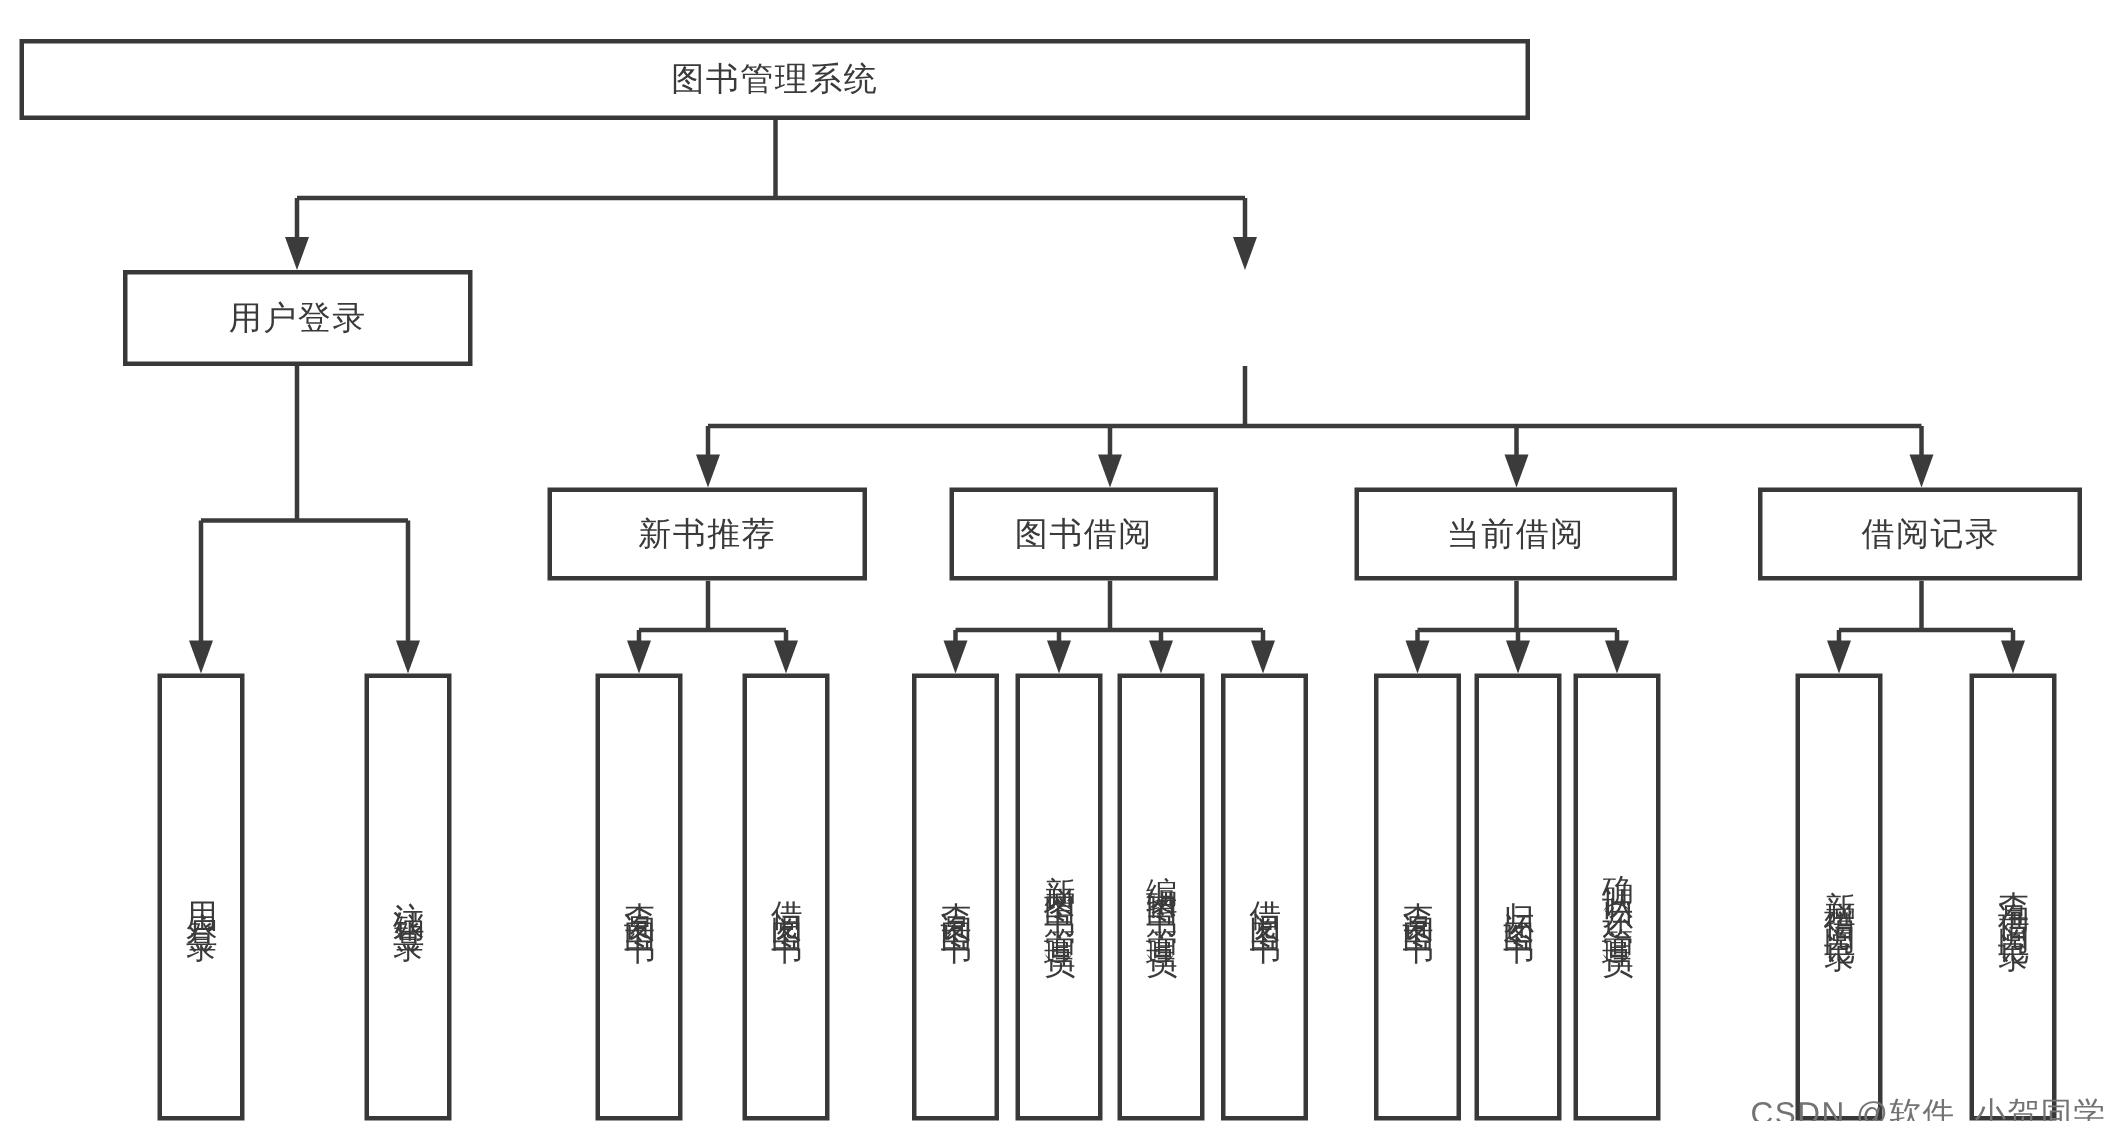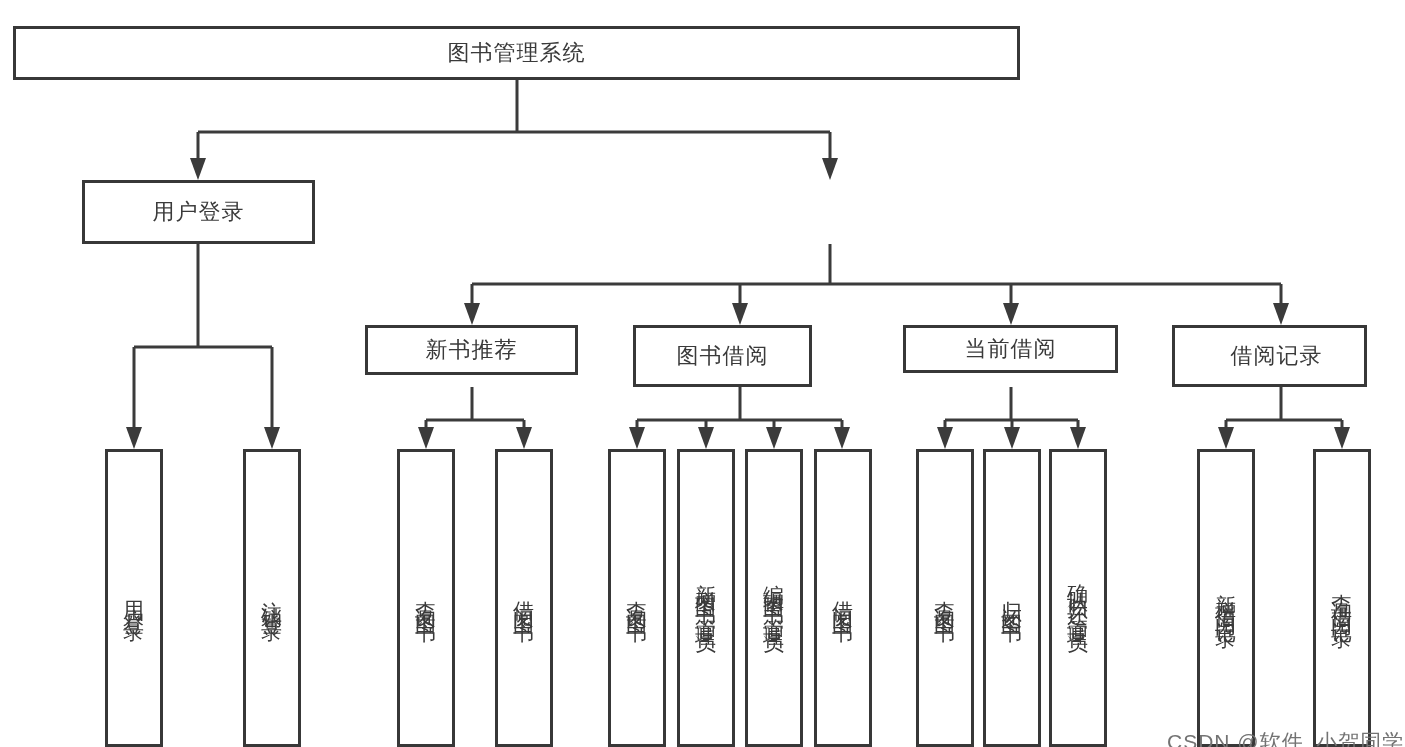--- a/index.html
+++ b/index.html
@@ -34,24 +34,24 @@
   }
   .vnode {
     writing-mode: vertical-rl;
     font-size: 21px;
     letter-spacing: 7px;
     line-height: 1;
   }
   .root   { left: 13px;   top: 14px;  width: 1007px; height: 54px; }
   .lvl2a  { left: 82px;   top: 168px; width: 233px;  height: 64px; }
   .lvl2b  { left: 712px;  top: 168px; width: 235px;  height: 64px; }
-  .mod0   { left: 365px;  top: 313px; width: 213px;  height: 50px; }
+  .mod0   { left: 365px;  top: 313px; width: 213px;  height: 62px; }
   .mod1   { left: 633px;  top: 313px; width: 179px;  height: 62px; }
-  .mod2   { left: 903px;  top: 313px; width: 215px;  height: 48px; }
-  .mod3   { left: 1172px; top: 313px; width: 195px;  height: 62px; padding-left: 14px; }
+  .mod2   { left: 903px;  top: 313px; width: 215px;  height: 62px; }
+  .mod3   { left: 1172px; top: 313px; width: 216px;  height: 62px; padding-left: 14px; }
   .leaf   { top: 437px; width: 58px; height: 298px; }
   .l1  { left: 105px; }
   .l2  { left: 243px; }
   .l3  { left: 397px; }
   .l4  { left: 495px; }
   .l5  { left: 608px; }
   .l6  { left: 677px; }
   .l7  { left: 745px; }
   .l8  { left: 814px; }
   .l9  { left: 916px; }

